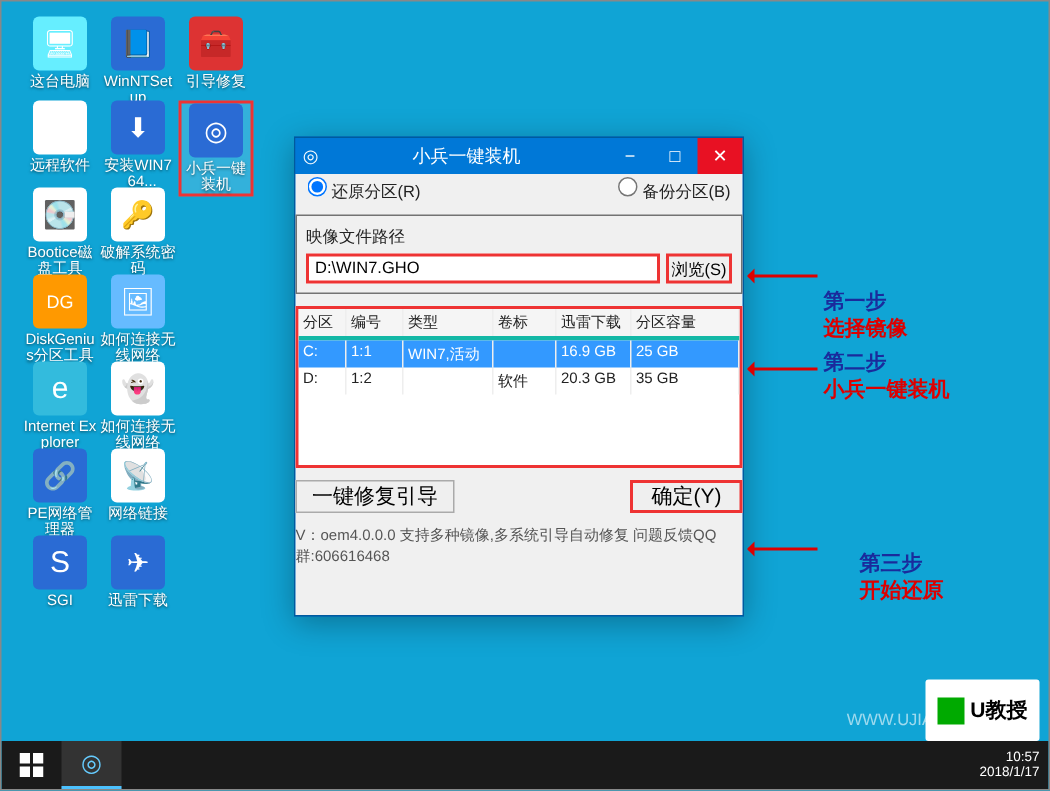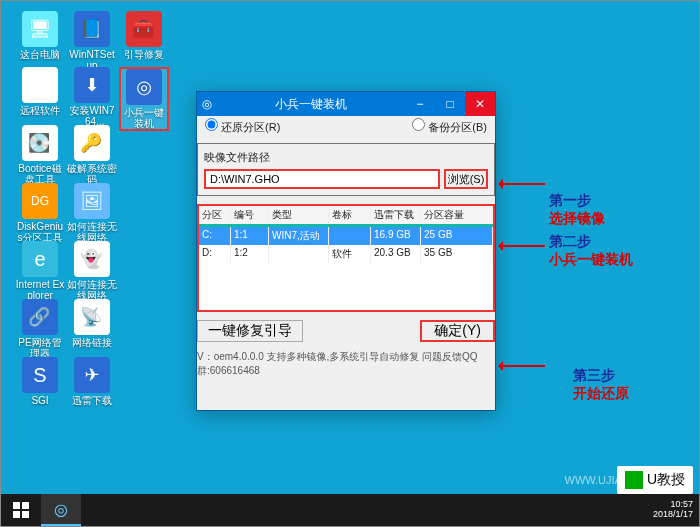--- a/index.html
+++ b/index.html
@@ -39,21 +39,21 @@
 .anno .ac{color:#d00}
 .arrow{position:absolute;height:2px;background:#d00}
 .arrow::before{content:"";position:absolute;left:-6px;top:-4px;border:5px solid transparent;border-right-color:#d00}
 
 .taskbar{position:absolute;left:0;right:0;bottom:0;height:32px;background:#1A1A1A;display:flex;align-items:center}
 .tstart{width:40px;height:32px;display:flex;align-items:center;justify-content:center;color:#fff;cursor:pointer}
 .tapp{width:40px;height:32px;display:flex;align-items:center;justify-content:center;background:#333;border-bottom:2px solid #4cc2ff;cursor:pointer}
 .tray{margin-left:auto;color:#fff;font-size:9px;text-align:right;padding-right:6px;line-height:1.1}
 
 .watermark{position:absolute;right:8px;bottom:40px;font-size:11px;color:rgba(255,255,255,.6)}
-.brand{position:absolute;right:6px;bottom:32px;height:28px;background:#fff;padding:2px 8px;font-size:14px;font-weight:normal;display:flex;align-items:center;border-radius:2px}
+.brand{position:absolute;right:6px;bottom:32px;height:41px;background:#fff;padding:2px 8px;font-size:14px;font-weight:bold;display:flex;align-items:center;border-radius:2px}
 .brand .sq{width:18px;height:18px;background:#0a0;margin-right:4px}
 </style>
 </head>
 <body>
 
 <div class="desktop" id="desk">
     <div class="icon" style="left: 14px; top: 10px;">
       <div class="glyph" style="background:#6ef;font-size:18px">🖥</div>
       <div class="lbl">这台电脑</div>
     </div>

